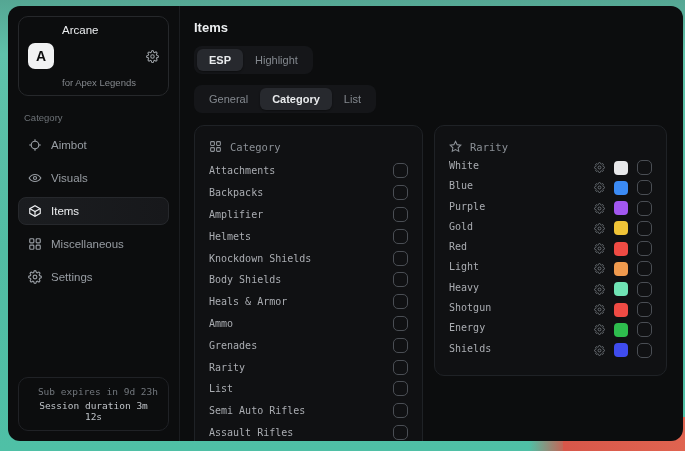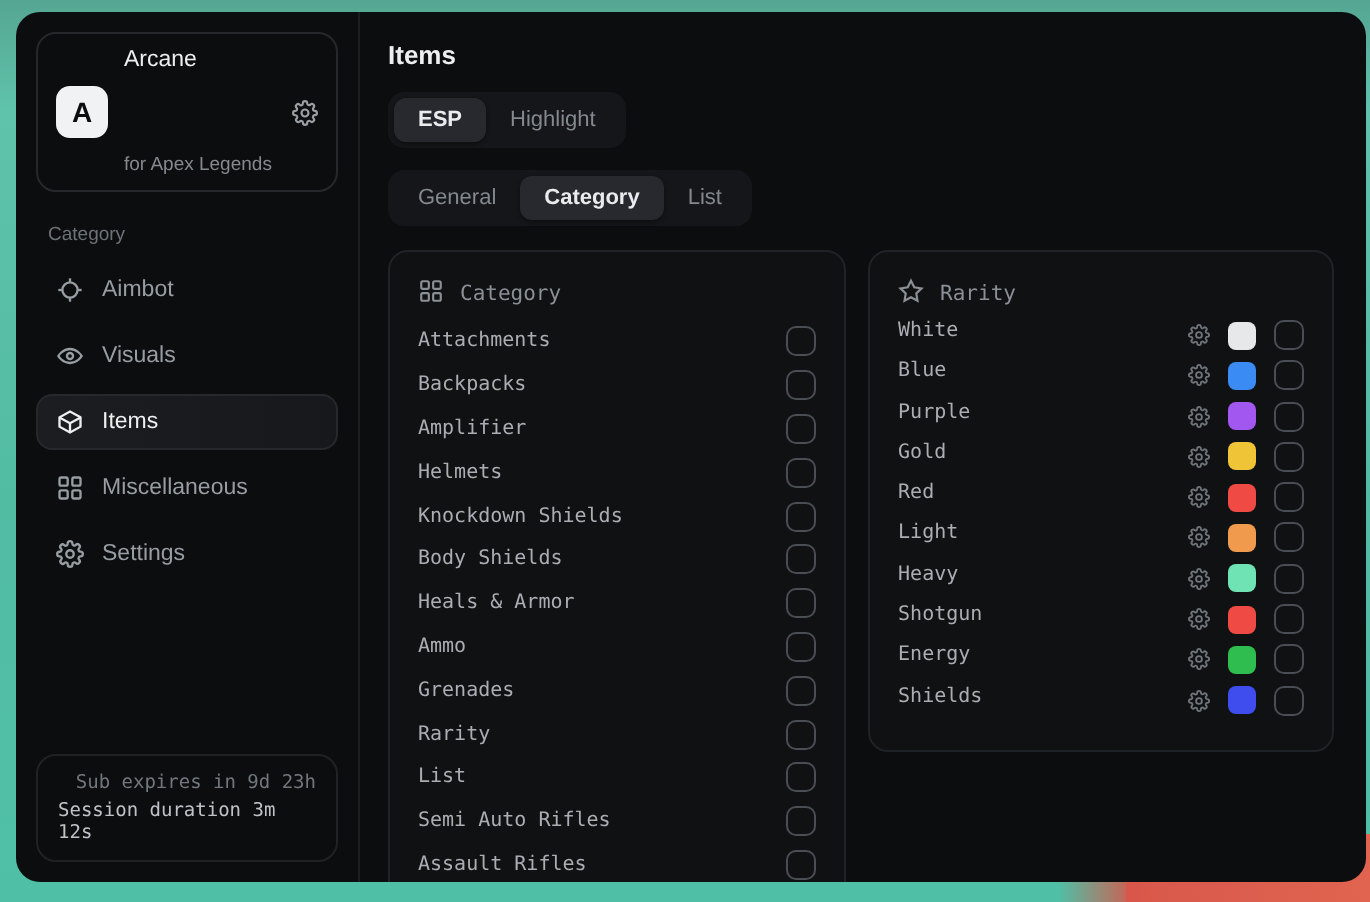--- a/index.html
+++ b/index.html
@@ -36,21 +36,21 @@
   .side-label { font-size:9.5px; color:#6d7control277; color:#6d7277; margin:16px 6px 8px 6px; }
   .nav { display:flex; flex-direction:column; gap:5px; }
   .nav-item { display:flex; align-items:center; gap:9px; padding:6px 9px; border-radius:8px;
     color:#989da3; font-size:11.5px; border:1px solid transparent; cursor:pointer; }
   .nav-item.active { background:linear-gradient(90deg,#1b1d20,#17181b); border-color:#26282c; color:#eceef0; }
   .nicon { display:flex; } .nicon svg { width:14px; height:14px; }
 
   .side-footer { margin-top:auto; border:1px solid #202226; border-radius:10px; padding:8px 10px;
     font-family:"DejaVu Sans Mono", monospace; display:flex; flex-direction:column; gap:3px; }
   .f1 { font-size:9.5px; color:#72777d;text-align:right; }
-  .f2 { font-size:9.5px; color:#bfc3c8; }
+  .f2 { font-size:9.5px; color:#bfc3c8;text-align:center; }
 
   
   .main { flex:1; padding:14px 16px 0 14px; display:flex; flex-direction:column; overflow:hidden; }
   .page-title { font-size:13px; font-weight:700; color:#eceef0; }
 
   .tabs { display:inline-flex; background:#151619; border-radius:8px; padding:3px;
     margin-top:11px; align-self:flex-start;text-align:center; }
   .tab { font-size:11px; color:#84898f; padding:5px 12px; border-radius:6px; cursor:pointer; white-space:nowrap; }
   .tab.active { background:#27292e; color:#e9ebed; font-weight:700;
     box-shadow:0 1px 2px rgba(0,0,0,.4); }

